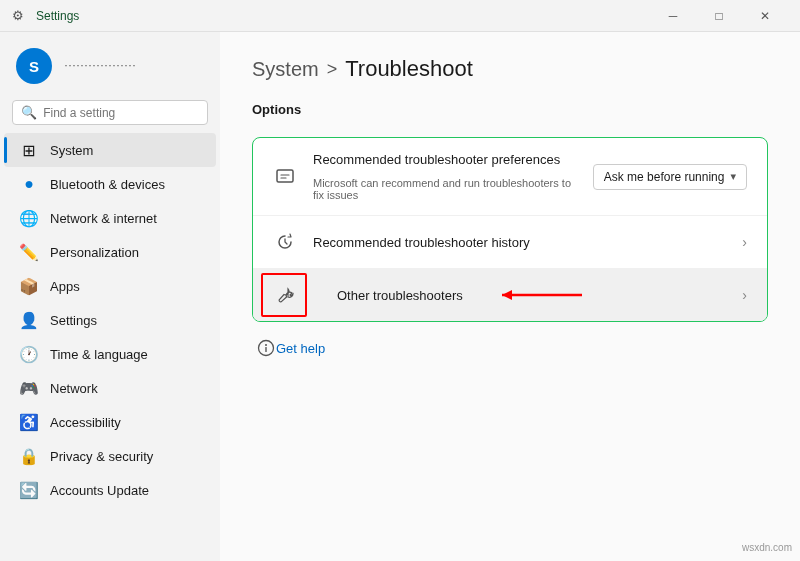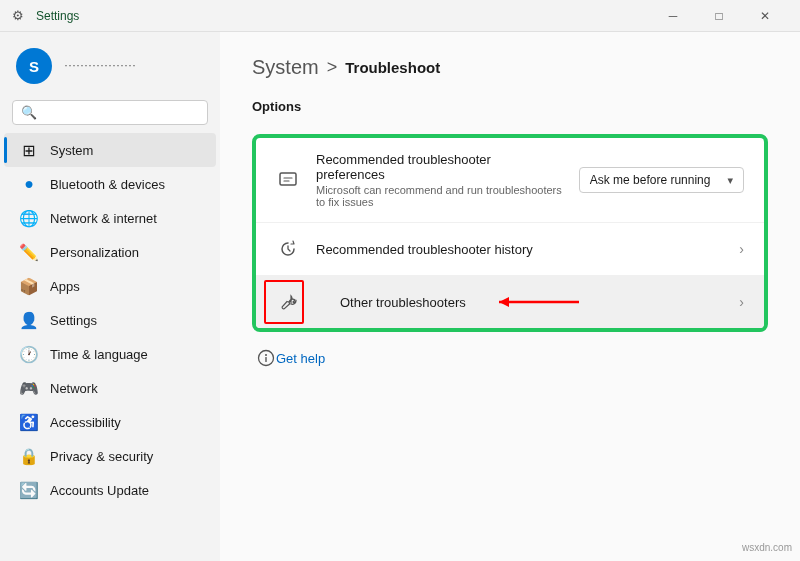--- a/index.html
+++ b/index.html
@@ -174,35 +174,35 @@
     .breadcrumb-system {
       font-size: 20px;
       color: #555;
       font-weight: 400;
     }
     .breadcrumb-sep {
       font-size: 18px;
       color: #555;
     }
     .breadcrumb-current {
-      font-size: 15px;
-      font-weight: 700;
+      font-size: 22px;
+      font-weight: 400;
       color: #1a1a1a;
     }
     .section-title {
       font-size: 13px;
       font-weight: 600;
       color: #1a1a1a;
       margin-bottom: 20px;
     }
     .options-panel {
       background: white;
       border-radius: 8px;
       overflow: hidden;
-      border: 4px solid #22c55e;
+      border: 1px solid #22c55e;
       margin-bottom: 16px;
     }
     .option-row {
       display: flex;
       align-items: center;
       padding: 14px 20px;
       border-bottom: 1px solid #f0f0f0;
       gap: 16px;
       position: relative;
     }
@@ -221,31 +221,31 @@
       flex: 1;
     }
     .option-title {
       font-size: 13px;
       font-weight: 500;
       color: #1a1a1a;
     }
     .option-subtitle {
       font-size: 11px;
       color: #666;
-      margin-top: 2px;
+      margin-top: 10px;
     }
     .option-right {
       display: flex;
       align-items: center;
       gap: 8px;
     }
     .dropdown-btn {
       display: flex;
       align-items: center;
-      gap: 17px;
+      gap: 6px;
       padding: 5px 10px;
       border: 1px solid #ccc;
       border-radius: 4px;
       background: white;
       font-size: 12px;
       cursor: pointer;
       color: #1a1a1a;
     }
     .chevron-right {
       font-size: 14px;
@@ -312,20 +312,21 @@
     <div class="sidebar">
       <div class="user-profile">
         <div class="avatar">
           <span>S</span>
         </div>
         <div class="user-name">··················</div>
       </div>
 
       <div class="search-box">
         <span class="search-icon-small">🔍</span>
+        <input type="text" placeholder="Find a setting" style="">
       </div>
 
       <div class="nav-item active">
         <span class="nav-icon">⊞</span>
         <span class="nav-label">System</span>
       </div>
       <div class="nav-item">
         <span class="nav-icon" style="color:#0078d4;">●</span>
         <span class="nav-label">Bluetooth &amp; devices</span>
       </div>

